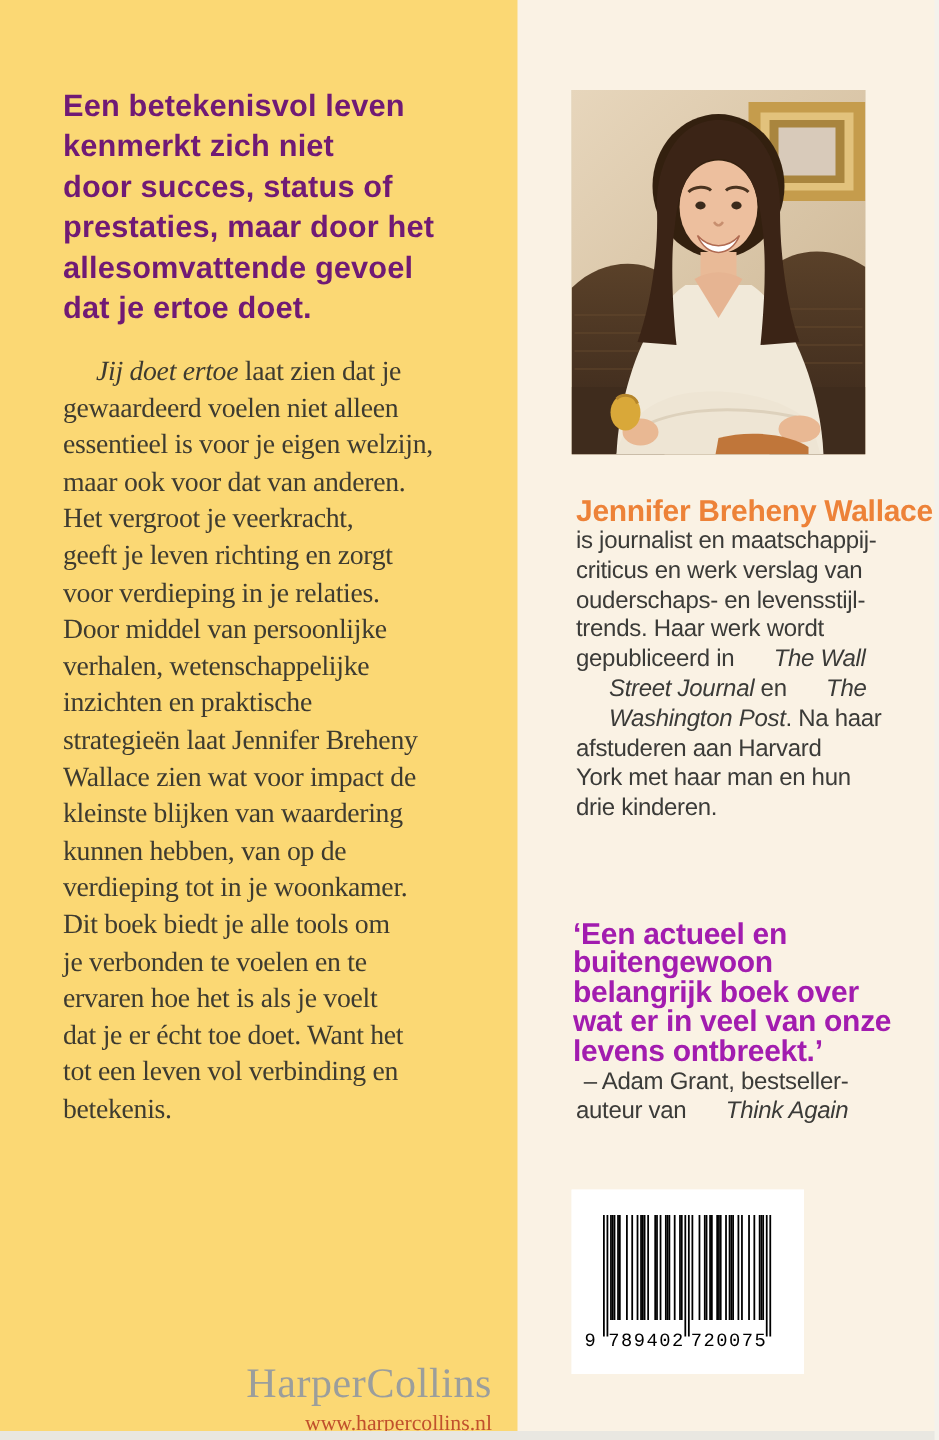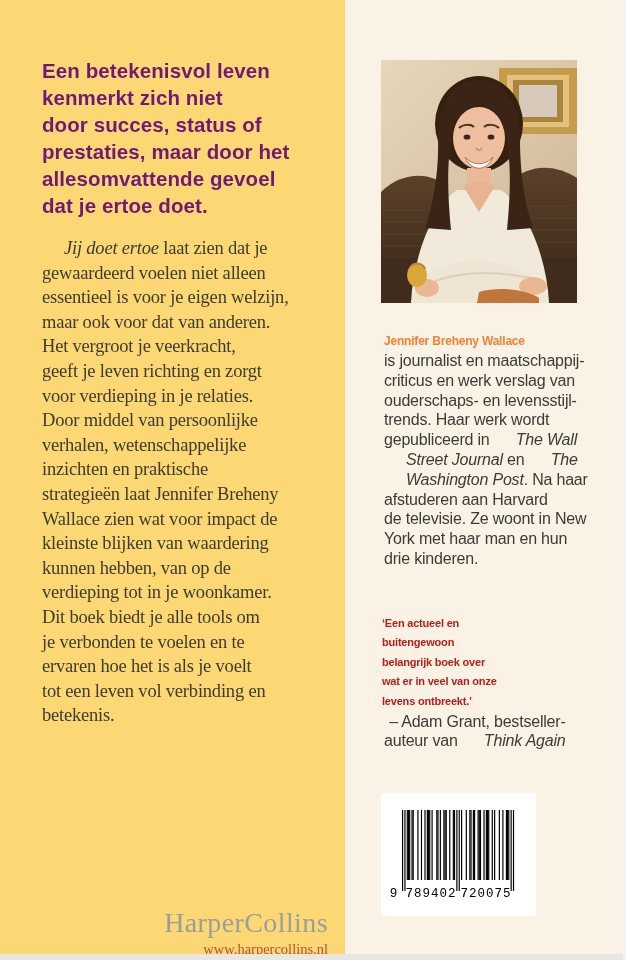--- a/index.html
+++ b/index.html
@@ -37,27 +37,27 @@
     position:absolute; left:36px; top:60px; width:196px; height:243px;
     overflow:hidden; background:#D8C7AC;
   }
   .photo svg { display:block; }
 
   .bio {
     position:absolute; left:39px; top:331px;
     font-size:16px; line-height:19.8px; color:#3B3B38; letter-spacing:-0.2px;
   }
   .author-name {
-    color:#ED8238; font-weight:700; font-size:12px; line-height:20px;
+    color:#ED8238; font-weight:700; font-size:20px; line-height:20px;
     white-space:nowrap;
   }
   .quote {
     position:absolute; left:37px; top:614px;
-    font-size:11px; line-height:19.4px; font-weight:700;
-    color:#b91c1c; letter-spacing:-0.2px;
+    font-size:20px; line-height:19.4px; font-weight:700;
+    color:#a21caf; letter-spacing:-0.2px;
   }
   .attribution {
     position:absolute; left:39px; top:712px;
     font-size:16px; line-height:19.4px; color:#3B3B38; letter-spacing:-0.2px;text-align:right;
   }
   .barcode {
     position:absolute; left:36px; top:793px; width:155px; height:123px;
     background:#ffffff;
   }
   .barcode svg { display:block; width:155px; height:123px; }
@@ -101,20 +101,21 @@
         <div class="line"><span>verhalen, wetenschappelijke</span></div>
         <div class="line"><span>inzichten en praktische</span></div>
         <div class="line"><span>strategieën laat Jennifer Breheny</span></div>
         <div class="line"><span>Wallace zien wat voor impact de</span></div>
         <div class="line"><span>kleinste blijken van waardering</span></div>
         <div class="line"><span>kunnen hebben, van op de</span></div>
         <div class="line"><span>verdieping tot in je woonkamer.</span></div>
         <div class="line"><span>Dit boek biedt je alle tools om</span></div>
         <div class="line"><span>je verbonden te voelen en te</span></div>
         <div class="line"><span>ervaren hoe het is als je voelt</span></div>
+        <div class="line"><span>dat je er écht toe doet. Want het</span></div>
         <div class="line"><span>tot een leven vol verbinding en</span></div>
         <div class="line"><span>betekenis.</span></div>
       </div>
     <div class="publisher">
       <div class="publisher-name">HarperCollins</div>
       <div class="publisher-url">www.harpercollins.nl</div>
     </div>
   </div>
 
   <div class="panel-right">
@@ -175,21 +176,20 @@
       <div class="author-name">Jennifer Breheny Wallace</div>
       <div class="lines">
           <div class="line"><span>is journalist en maatschappij-</span></div>
           <div class="line"><span>criticus en werk verslag van</span></div>
           <div class="line"><span>ouderschaps- en levensstijl-</span></div>
           <div class="line"><span>trends. Haar werk wordt</span></div>
           <div class="line"><span>gepubliceerd in </span><em>The Wall</em></div>
           <div class="line"><em>Street Journal</em><span> en </span><em>The</em></div>
           <div class="line"><em>Washington Post</em><span>. Na haar</span></div>
           <div class="line"><span>afstuderen aan Harvard</span></div>
-          <div class="line"><span>de televisie. Ze woont in New</span></div>
           <div class="line"><span>York met haar man en hun</span></div>
           <div class="line"><span>drie kinderen.</span></div>
         </div>
     </div>
 
     <div class="quote lines">
         <div class="line"><span>‘Een actueel en</span></div>
         <div class="line"><span>buitengewoon</span></div>
         <div class="line"><span>belangrijk boek over</span></div>
         <div class="line"><span>wat er in veel van onze</span></div>

